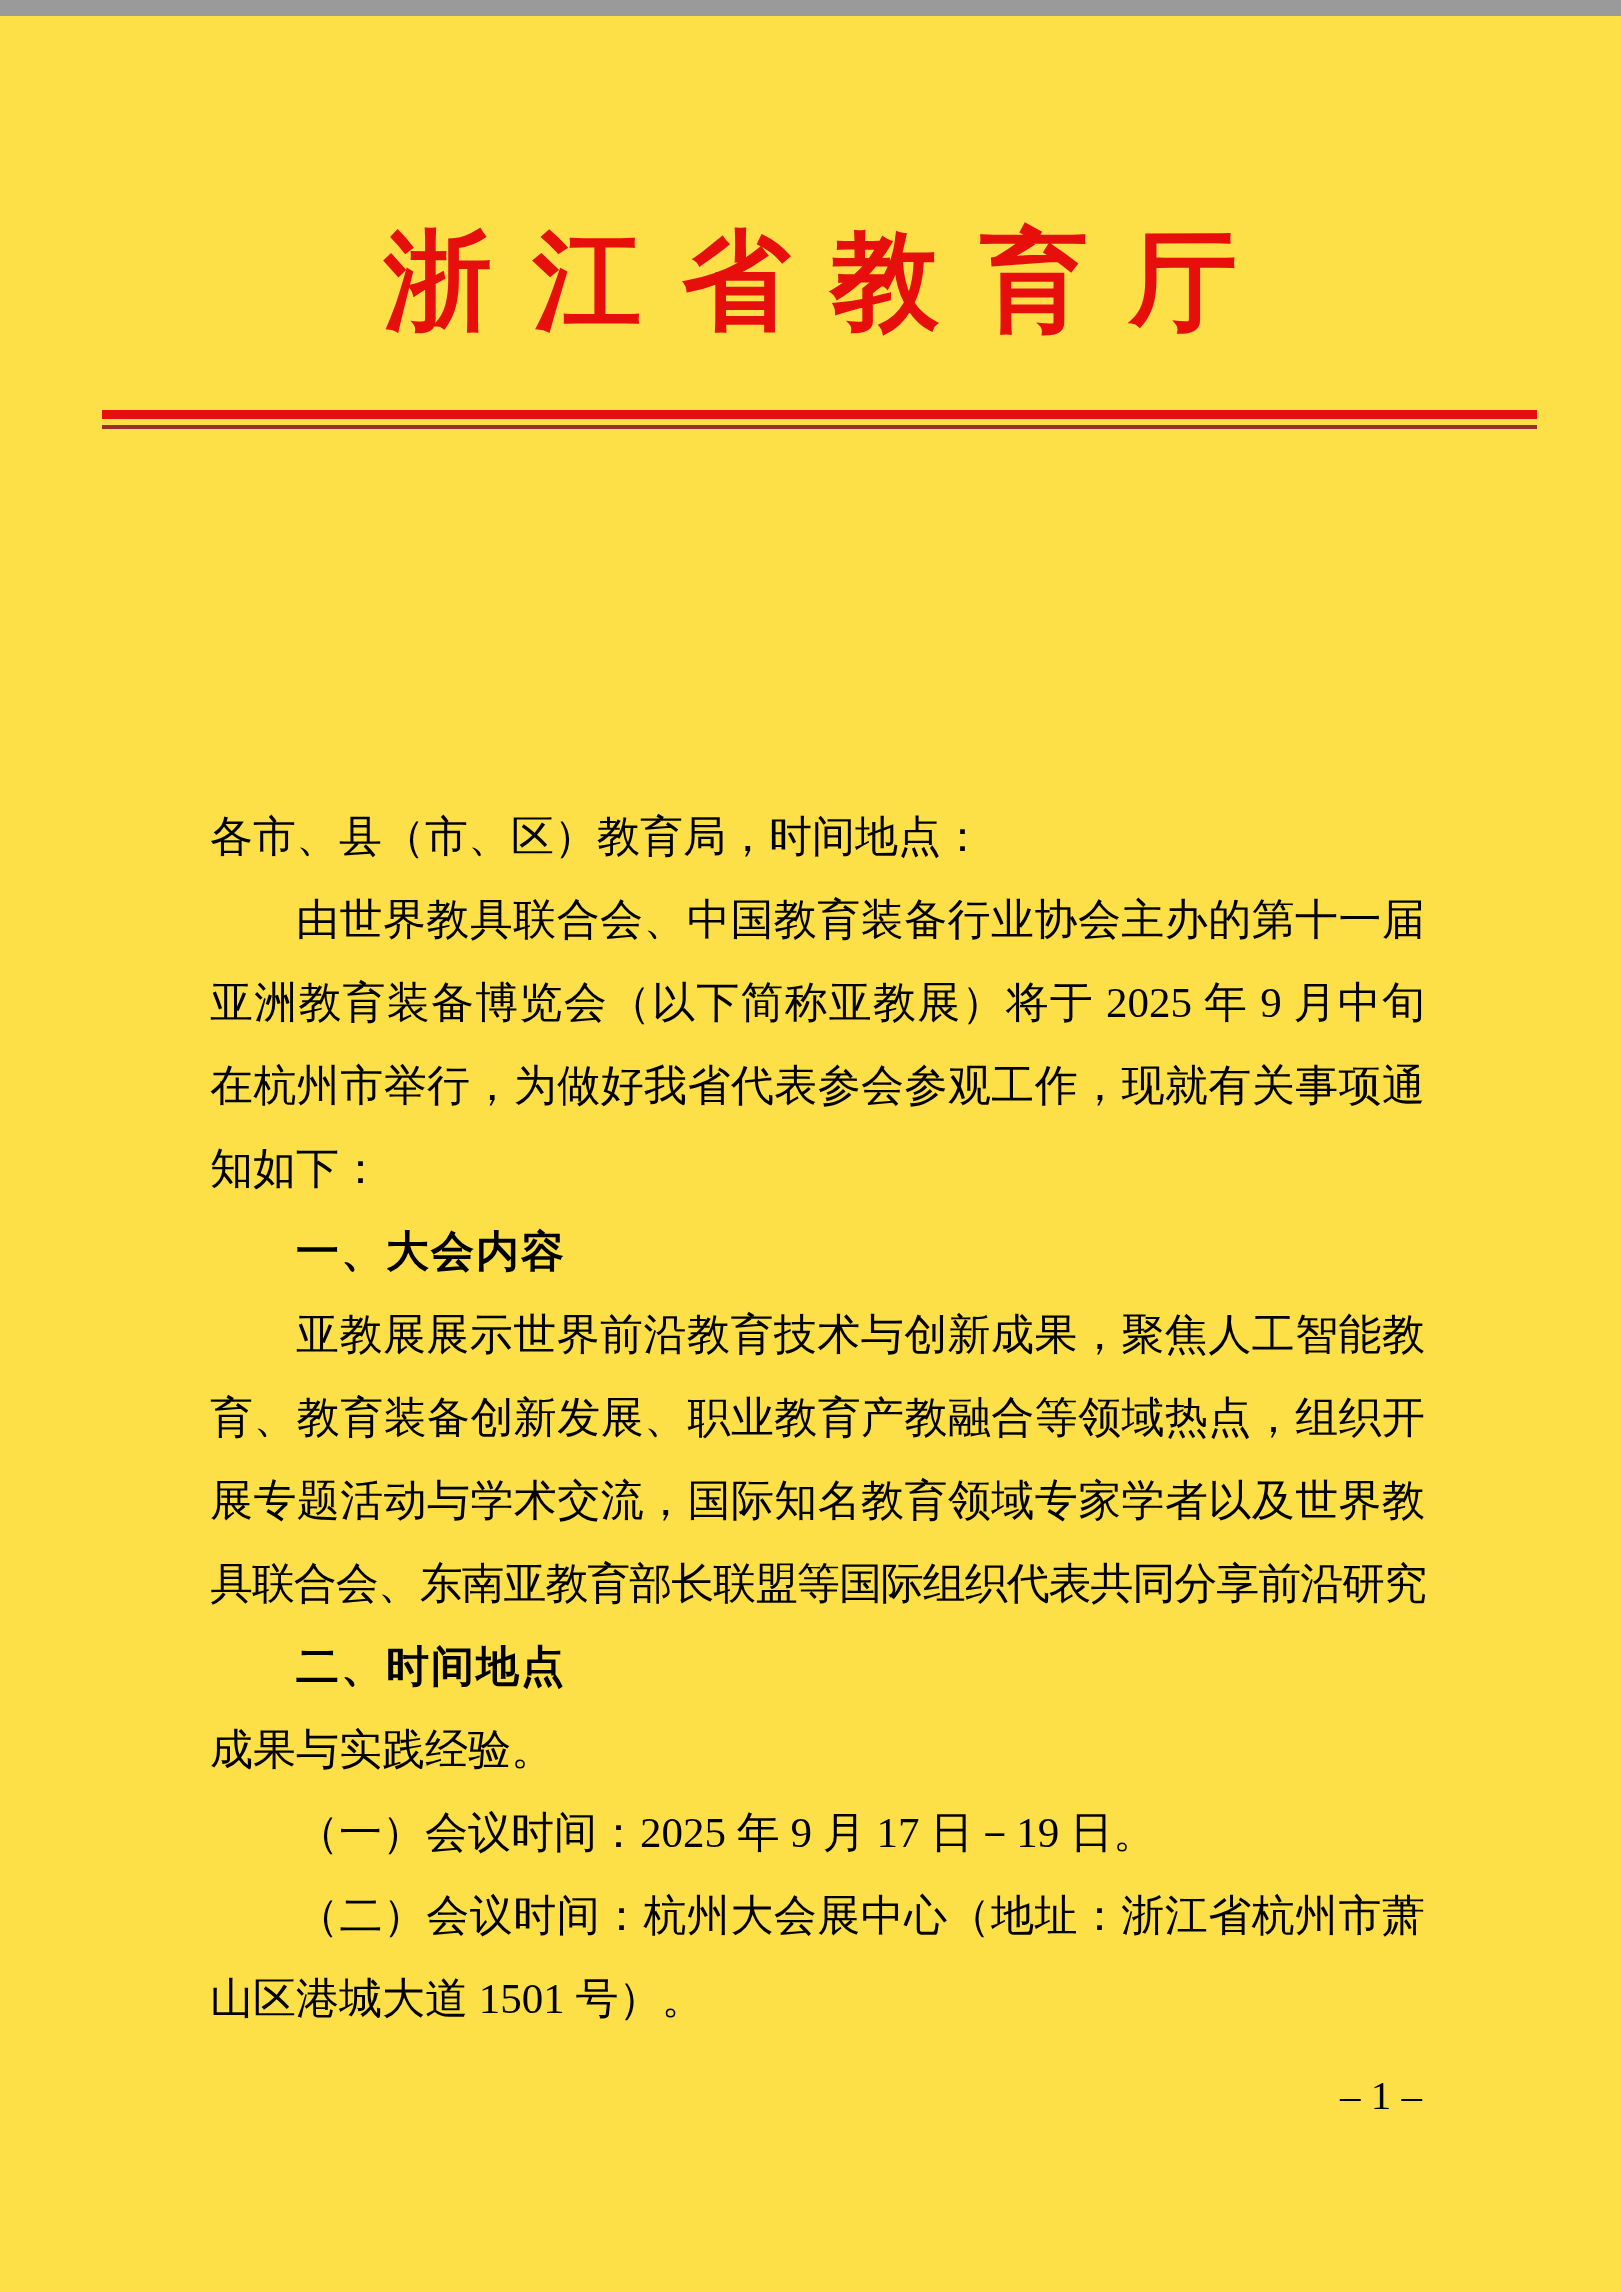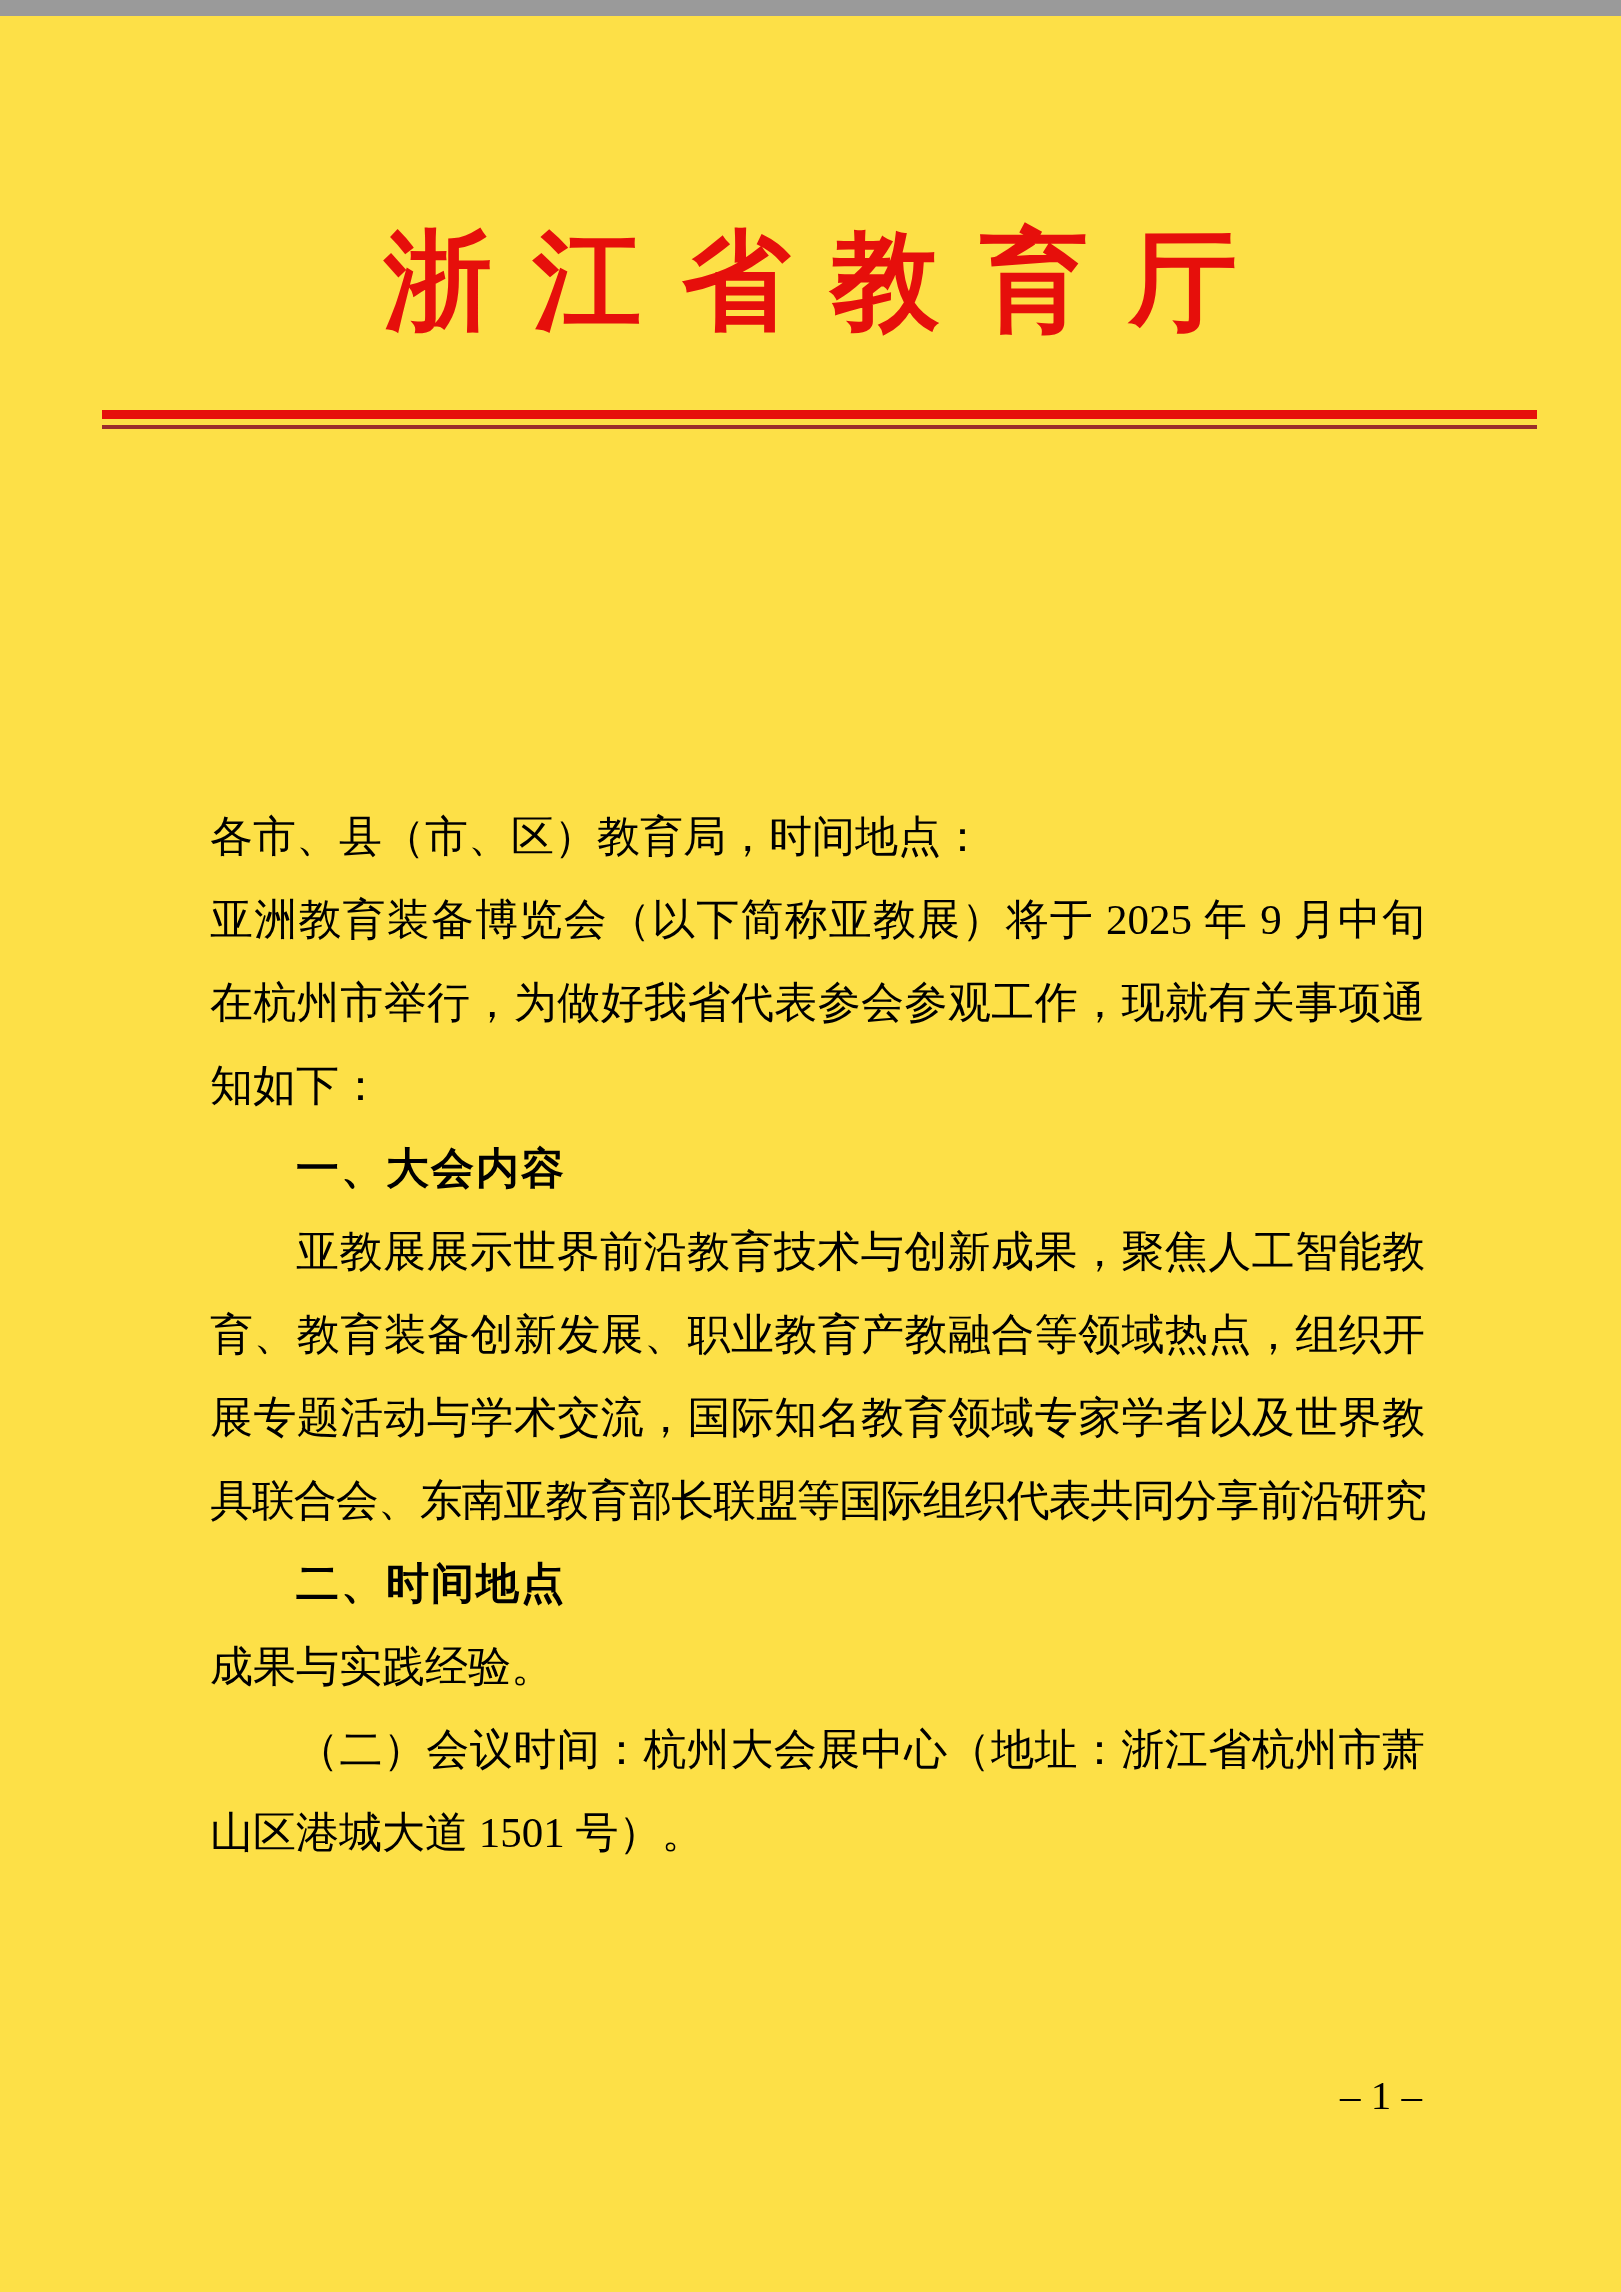--- a/index.html
+++ b/index.html
@@ -118,30 +118,32 @@
   <div class="letterhead">浙江省教育厅</div>
 
   <div class="red-rule">
     <div class="thick"></div>
     <div class="thin"></div>
   </div>
 
 
   <div class="doc-body">
       <div class="line">各市、县（市、区）教育局，时间地点：</div>
+      <div class="line indent justify">由世界教具联合会、中国教育装备行业协会主办的第十一届</div>
       <div class="line justify">亚洲教育装备博览会（以下简称亚教展）将于 2025 年 9 月中旬</div>
       <div class="line justify">在杭州市举行，为做好我省代表参会参观工作，现就有关事项通</div>
       <div class="line">知如下：</div>
       <div class="line indent hei">一、大会内容</div>
       <div class="line indent justify">亚教展展示世界前沿教育技术与创新成果，聚焦人工智能教</div>
       <div class="line justify">育、教育装备创新发展、职业教育产教融合等领域热点，组织开</div>
       <div class="line justify">展专题活动与学术交流，国际知名教育领域专家学者以及世界教</div>
       <div class="line justify tight">具联合会、东南亚教育部长联盟等国际组织代表共同分享前沿研究</div>
       <div class="line indent hei">二、时间地点</div>
       <div class="line">成果与实践经验。</div>
+      <div class="line indent">（一）会议时间：2025 年 9 月 17 日－19 日。</div>
       <div class="line indent justify">（二）会议时间：杭州大会展中心（地址：浙江省杭州市萧</div>
       <div class="line">山区港城大道 1501 号）。</div>
     </div>
 
   <div class="page-number">– 1 –</div>
 
 </div>
 
 
 </body></html>

